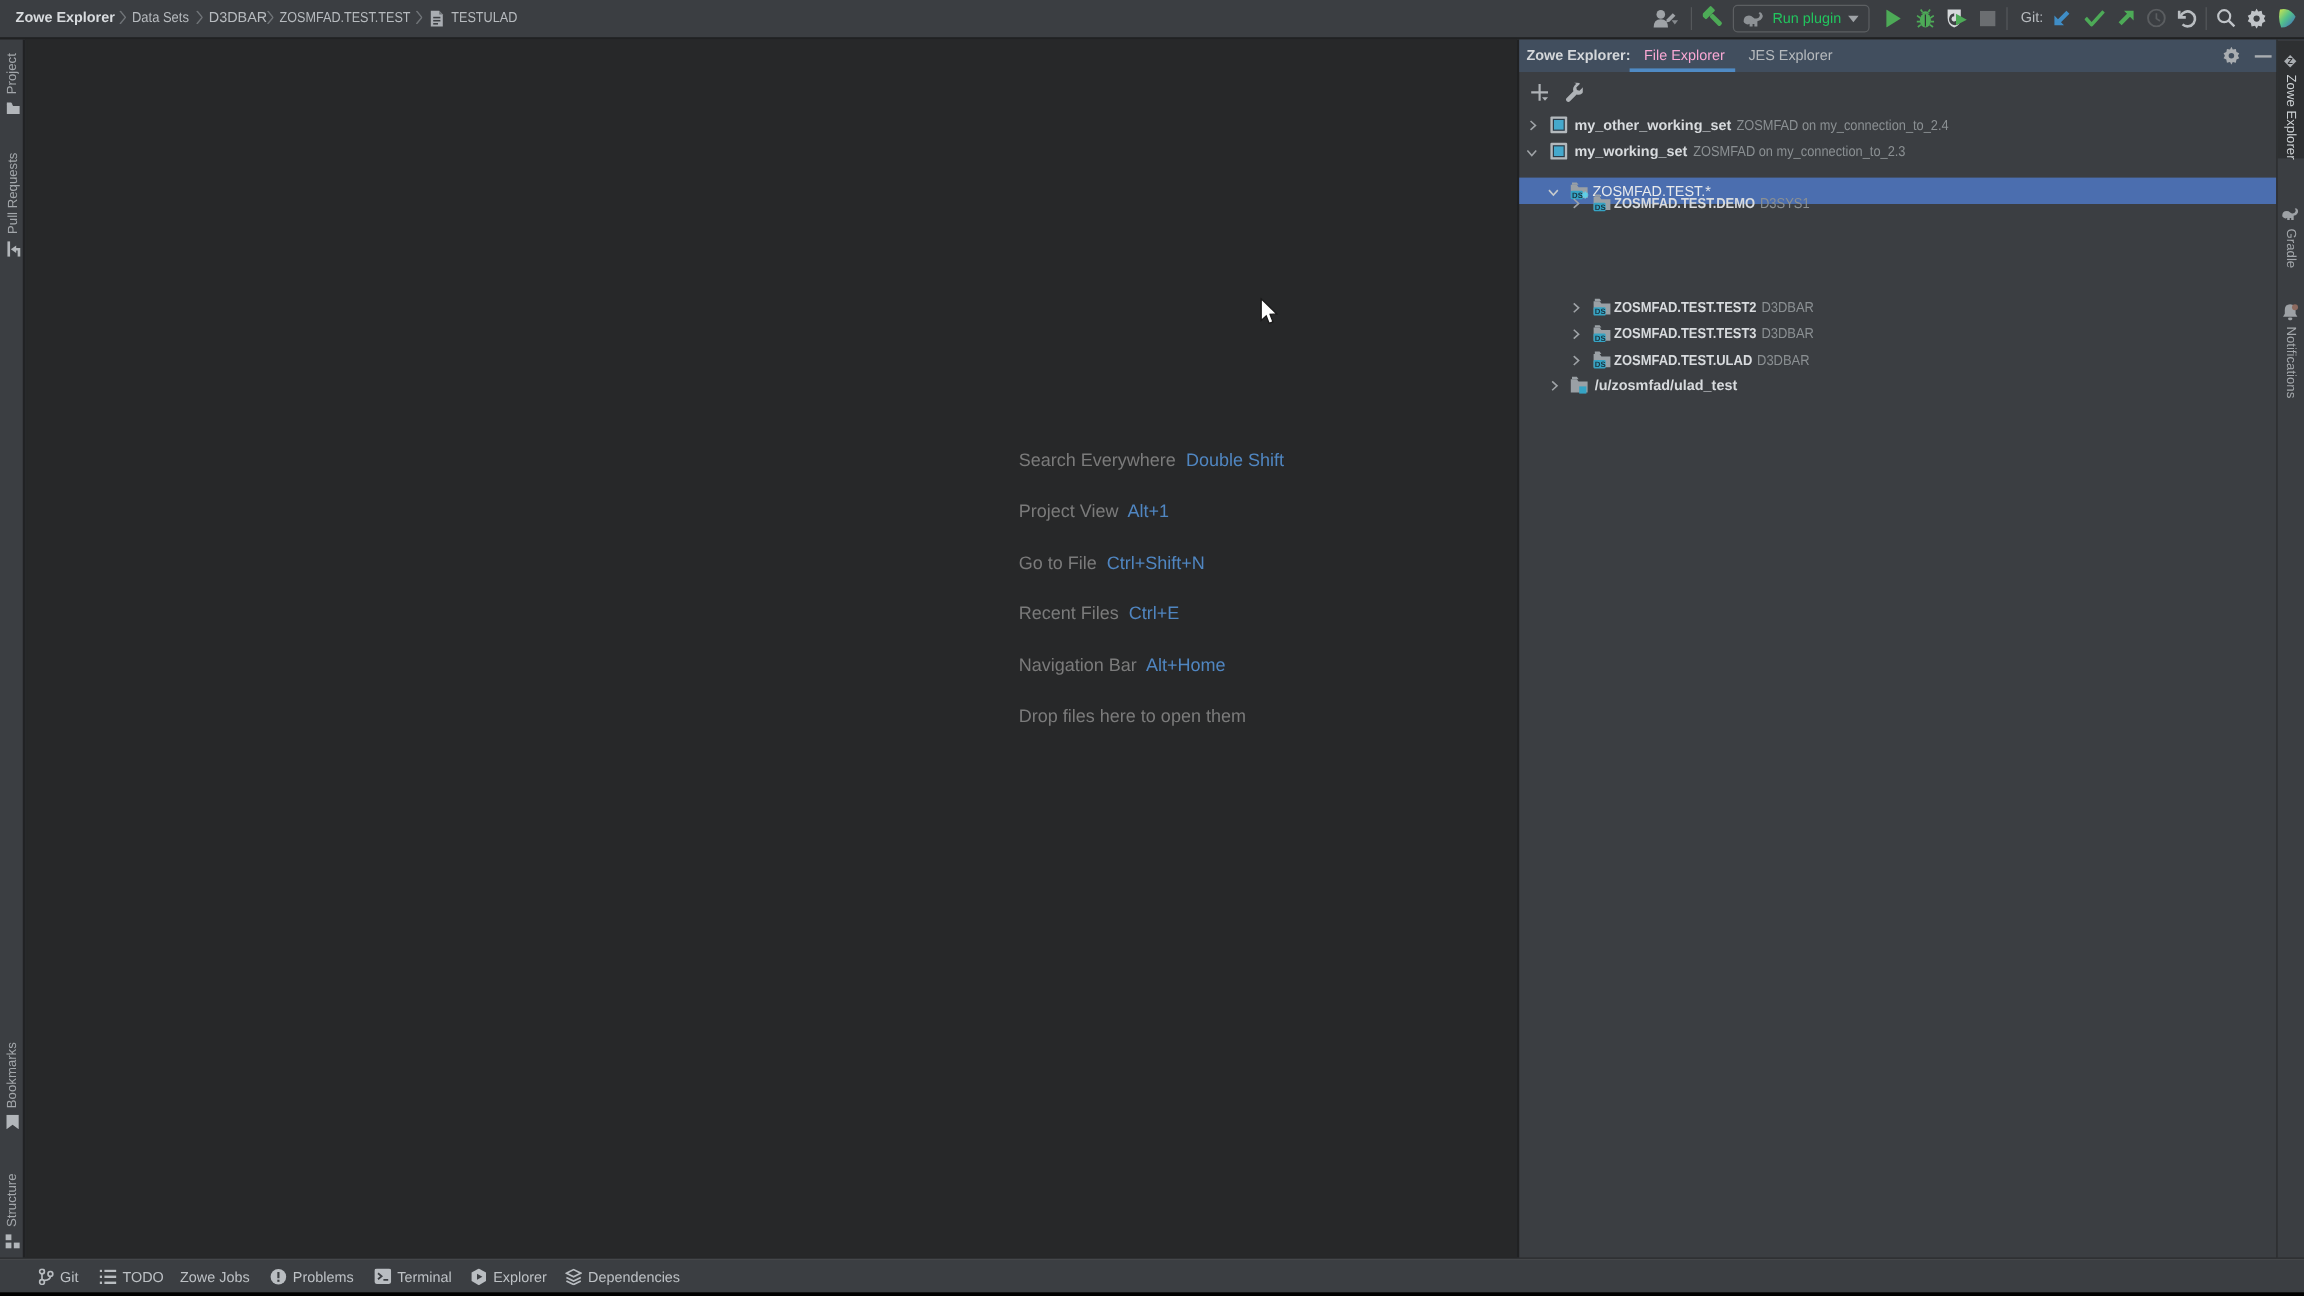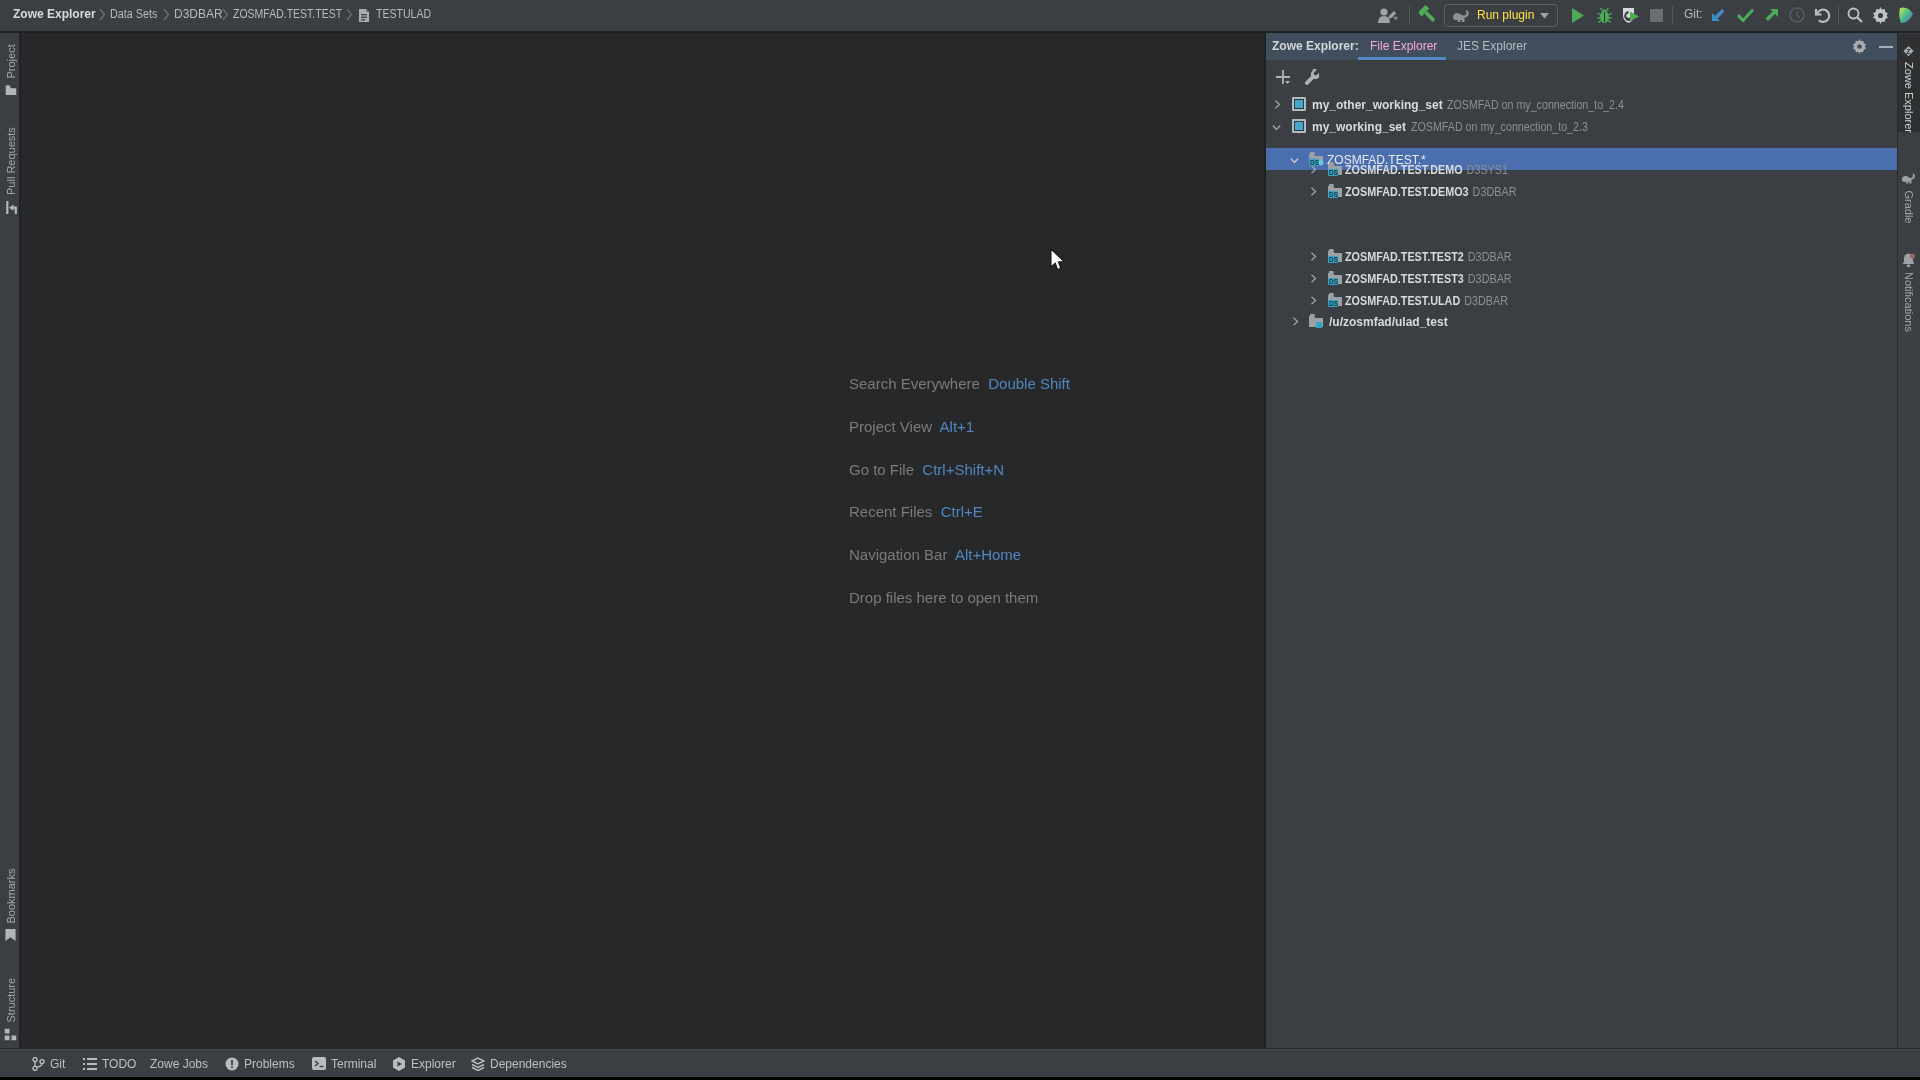--- a/index.html
+++ b/index.html
@@ -108,21 +108,21 @@
     <svg class="abs" style="left:1419px;top:5px" width="19" height="20" viewBox="0 0 19 20">
       <g transform="rotate(-45 9 10)">
         <rect x="3.5" y="1" width="11" height="5.5" rx="1" fill="#4daa57"></rect>
         <rect x="7.2" y="6.5" width="4" height="12" rx="1.5" fill="#4daa57"></rect>
       </g>
     </svg>
     <div class="abs" style="left:1444px;top:4px;width:114px;height:23px;border:1px solid #5c5f62;border-radius:4px"></div>
     <svg class="abs" style="left:1452px;top:8px" width="18" height="15" viewBox="0 0 18 15">
       <path d="M1 10 q0 -5 4.5 -5 q2 0 3.5 1.5 q1 1 2.5 1 q2.5 0 3 -2.5 q.2 -1.5 -1 -2 q1 -1.5 2.5 0 q1.5 1.8 .5 4 q-1.2 2.5 -4 2.7 l0 4.3 l-2.5 0 l0 -2 l-1.5 0 l0 2 l-2.5 0 l0 -2.2 q-1.5 1 -3 .2 q-2 -1 -2 -2z" fill="#8d9195"></path>
     </svg>
-    <span class="crumb" style="left:1477px;top:1px;color:#fde047">Run plugin</span>
+    <span class="crumb" style="left:1477px;top:1px;color:#22c55e">Run plugin</span>
     <svg class="abs" style="left:1540px;top:13px" width="9" height="6" viewBox="0 0 9 6">
         <path d="M0 0 h9 l-4.5 5.5 z" fill="#9fa3a7"></path>
       </svg>
     <svg class="abs" style="left:1571px;top:8px" width="13" height="15" viewBox="0 0 13 15">
         <path d="M1 0 L13 7.5 L1 15 z" fill="#4daa57"></path>
       </svg>
     <svg class="abs" style="left:1597px;top:7px" width="15" height="17" viewBox="0 0 15 17">
       <ellipse cx="7.5" cy="10" rx="4.6" ry="6" fill="#4daa57"></ellipse>
       <path d="M4 4.5 a4 4 0 0 1 7 0 z" fill="#4daa57"></path>
       <g stroke="#4daa57" stroke-width="1.4">
@@ -279,32 +279,20 @@
           <path d="M2 1 L7 5.5 L2 10" stroke="#9fa3a7" stroke-width="1.6" fill="none"></path>
         </svg>
       <svg class="ic16" style="left:61px" viewBox="0 0 16 16">
           <path d="M1 3 h5 l1.5 2 H15 v9 H1 z" fill="#9aa0a5"></path>
           <path d="M2 1 h4 l1.5 2 h-5.5z" fill="#9aa0a5"></path>
           <rect x="1" y="8" width="10" height="7" rx="1" fill="#35a3c4"></rect>
           <text x="2" y="14" font-size="6.5" font-weight="bold" fill="#1c3540" font-family="Liberation Sans">DS</text>
         </svg>
       <span class="tlabel caps" style="left:79px"><span class="nm">ZOSMFAD.TEST.DEMO</span> <span class="sx">D3SYS1</span></span>
     </div>
-    <div class="trow" style="top:146.9px">
-      <svg class="chev" style="left:43px" viewBox="0 0 9 11">
-          <path d="M2 1 L7 5.5 L2 10" stroke="#9fa3a7" stroke-width="1.6" fill="none"></path>
-        </svg>
-      <svg class="ic16" style="left:61px" viewBox="0 0 16 16">
-          <path d="M1 3 h5 l1.5 2 H15 v9 H1 z" fill="#9aa0a5"></path>
-          <path d="M2 1 h4 l1.5 2 h-5.5z" fill="#9aa0a5"></path>
-          <rect x="1" y="8" width="10" height="7" rx="1" fill="#35a3c4"></rect>
-          <text x="2" y="14" font-size="6.5" font-weight="bold" fill="#1c3540" font-family="Liberation Sans">DS</text>
-        </svg>
-      <span class="tlabel caps" style="left:79px"><span class="nm">ZOSMFAD.TEST.DEMO3</span> <span class="sx">D3DBAR</span></span>
-    </div>
     <div class="trow" style="top:212px">
       <svg class="chev" style="left:43px" viewBox="0 0 9 11">
           <path d="M2 1 L7 5.5 L2 10" stroke="#9fa3a7" stroke-width="1.6" fill="none"></path>
         </svg>
       <svg class="ic16" style="left:61px" viewBox="0 0 16 16">
           <path d="M1 3 h5 l1.5 2 H15 v9 H1 z" fill="#9aa0a5"></path>
           <path d="M2 1 h4 l1.5 2 h-5.5z" fill="#9aa0a5"></path>
           <rect x="1" y="8" width="10" height="7" rx="1" fill="#35a3c4"></rect>
           <text x="2" y="14" font-size="6.5" font-weight="bold" fill="#1c3540" font-family="Liberation Sans">DS</text>
         </svg>

